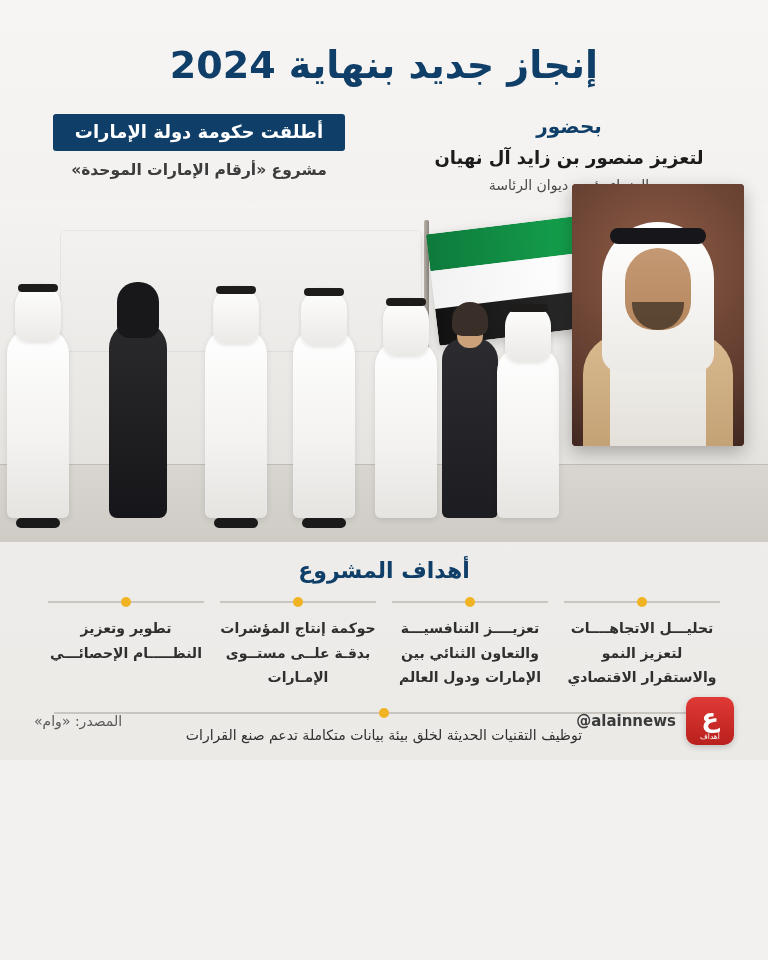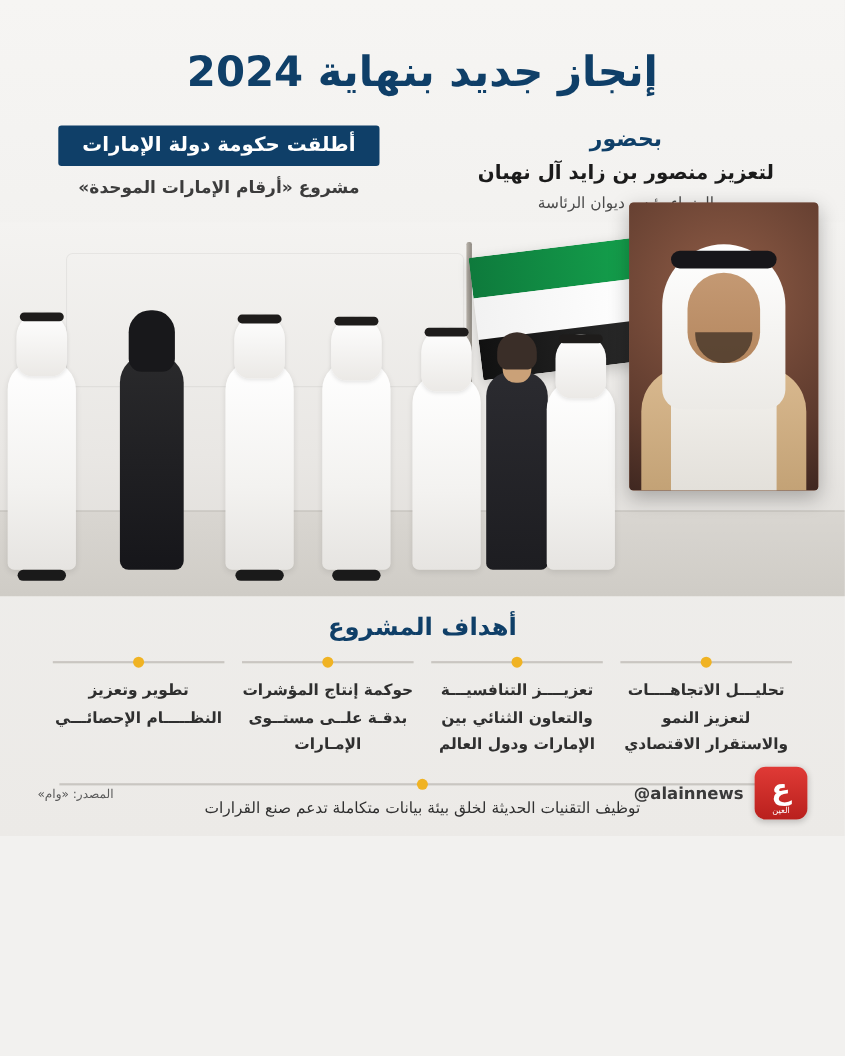--- a/index.html
+++ b/index.html
@@ -338,21 +338,21 @@
     margin-top: -6px;
   }
   .logo .sub {
     position: absolute; bottom: 4px; left: 0; right: 0;
     font-size: 7.5px; text-align: center; letter-spacing: .5px;
   }
   .handle {
     font-size: 15px; color: #3a3a3a; font-weight: 600;
     direction: ltr;
   }
-  .source { font-size: 11px; color: #5a5a5a; }
+  .source { font-size: 14px; color: #5a5a5a; }
 </style>
 </head>
 <body>
 
 <div class="page">
 
   <div class="header">
     <div class="title">إنجاز جديد بنهاية 2024</div>
   </div>
 
@@ -481,20 +481,20 @@
           <span class="dot"></span>
         </div>
       <div class="txt">توظيف التقنيات الحديثة لخلق بيئة بيانات متكاملة تدعم صنع القرارات</div>
     </div>
   </div>
 
   <div class="footer">
     <div class="brand">
       <div class="logo">
         <span class="glyph">ع</span>
-        <span class="sub">العين</span>
+        <span class="sub">أهداف</span>
       </div>
       <div class="handle">@alainnews</div>
     </div>
     <div class="source">المصدر: «وام»</div>
   </div>
 
 </div>
 
 </body></html>

